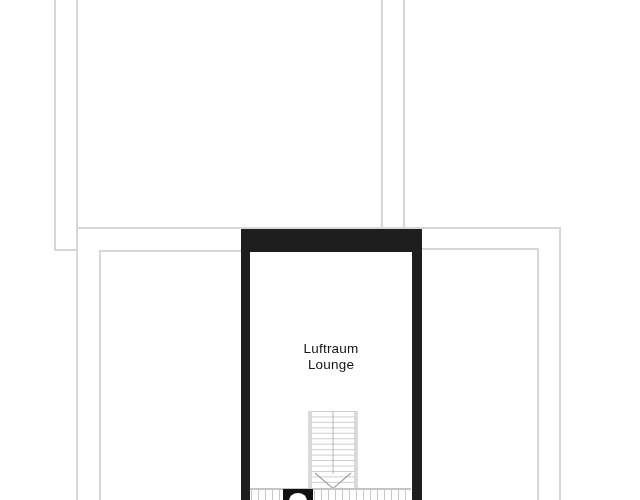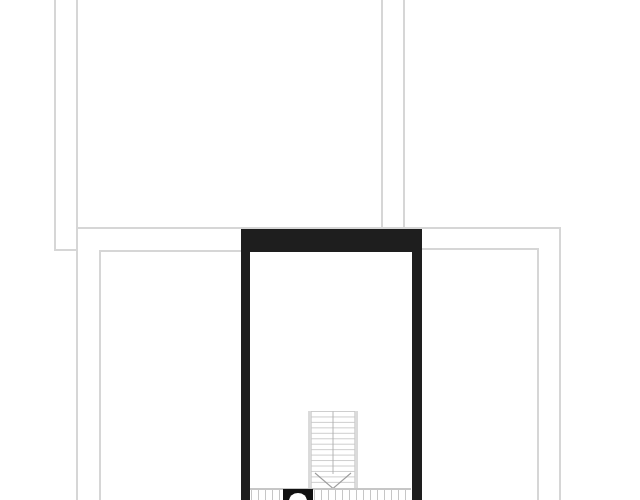--- a/index.html
+++ b/index.html
@@ -94,20 +94,24 @@
   <div class="ln" style="left:99px;  top:250px; width:143px; height:2px"></div>
 
   <div class="ln" style="left:537px; top:248px; width:2px;   height:254px"></div>
   <div class="ln" style="left:559px; top:227px; width:2px;   height:275px"></div>
   <div class="ln" style="left:421px; top:248px; width:117px; height:2px"></div>
 
   <div class="wall" style="left:241px; top:229px; width:181px; height:23px"></div>
   <div class="wall" style="left:241px; top:229px; width:9px;   height:271px"></div>
   <div class="wall" style="left:412px; top:229px; width:10px;  height:271px"></div>
 
+  <div class="room-label">
+    <div>Luftraum</div>
+    <div>Lounge</div>
+  </div>
 
   <svg class="stairs-svg" width="50" height="80" viewBox="0 0 50 80">
 
     <g stroke="var(--c-stair_frame, #aeaeae)" stroke-width="0.9">
       <line x1="1" y1="1" x2="1" y2="79"></line>
       <line x1="3" y1="1" x2="3" y2="79"></line>
       <line x1="47" y1="1" x2="47" y2="79"></line>
       <line x1="49" y1="1" x2="49" y2="79"></line>
     </g>
 

